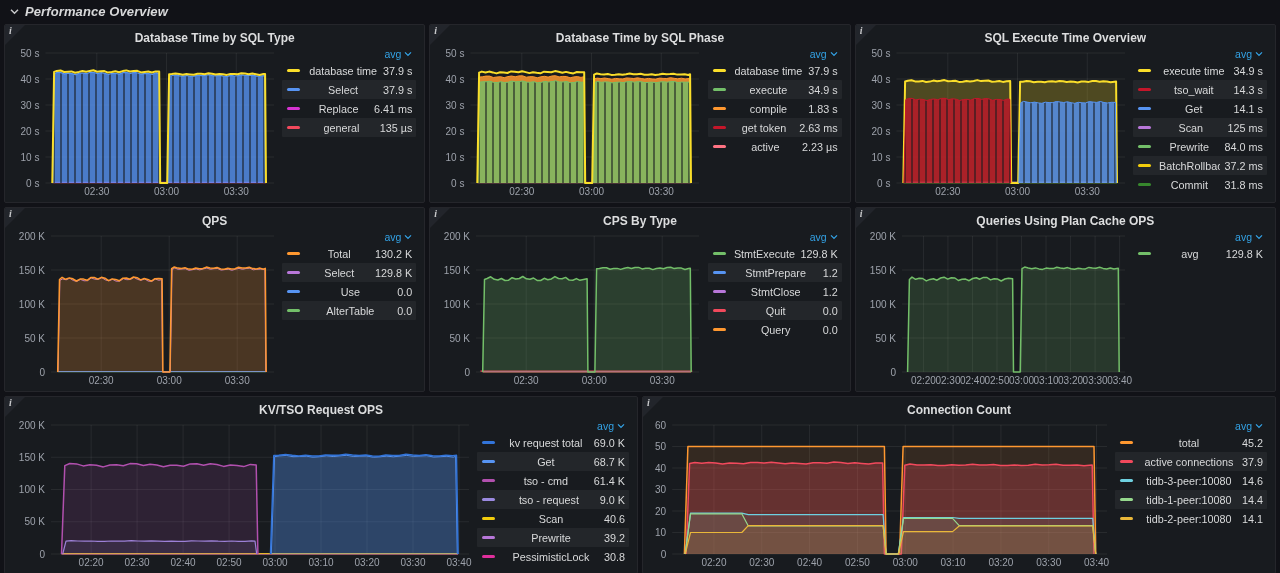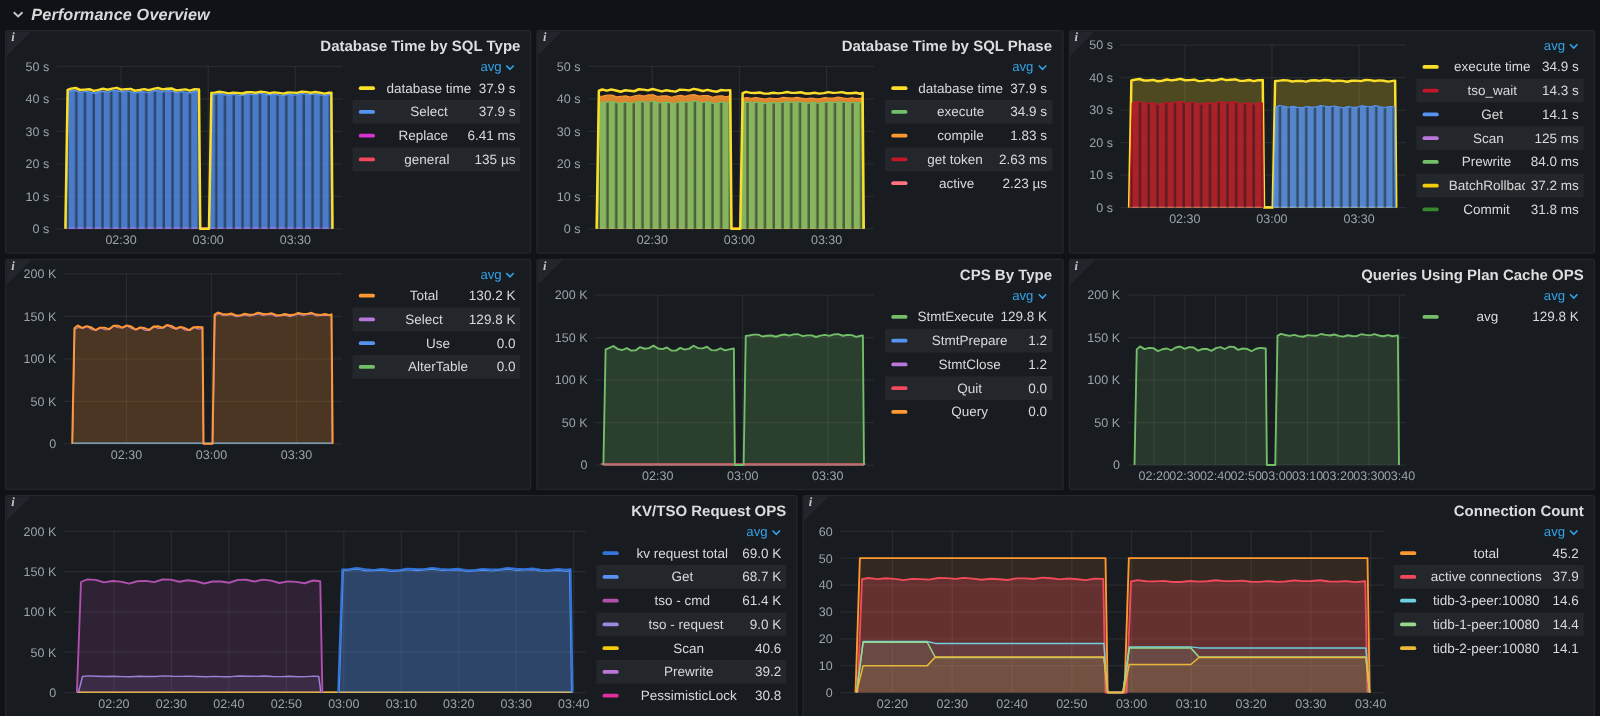--- a/index.html
+++ b/index.html
@@ -9,21 +9,21 @@
   .page-header h1{font-size:13px;font-weight:bold;color:#D8D9DA;margin:0;letter-spacing:.1px;}
   .grid{display:grid;grid-template-columns:repeat(6,1fr);grid-template-rows:179px 185px 178px;
     gap:4px;padding:2px 4px 0 4px;}
   .panel{background:#181B1F;border:1px solid #25262B;border-radius:2px;position:relative;
     display:flex;flex-direction:column;padding:3px 8px 4px 8px;grid-column:span 2;min-width:0;overflow:hidden;}
   .panel.wide{grid-column:span 3;}
   .corner{position:absolute;top:0;left:0;width:0;height:0;border-top:20px solid #22252B;
     border-right:20px solid transparent;z-index:3;cursor:pointer;}
   .corner span{position:absolute;top:-20px;left:4px;font-size:10px;line-height:12px;color:#C7C8CA;
     font-style:italic;font-weight:bold;font-family:"Liberation Serif",serif;}
-  .title-row{height:17px;text-align:right;flex:none;}
+  .title-row{height:17px;text-align:center;flex:none;}
   .title{font-size:12px;font-weight:bold;color:#DCDDDE;cursor:pointer;}
   .body{flex:1;display:flex;min-height:0;}
   .chart{flex:1;min-width:0;position:relative;}
   .chart svg{position:absolute;top:0;left:0;}
   .legend{width:134px;flex:none;padding-top:1px;font-size:11px;color:#D8D9DA;text-align:center;}
   .panel.wide .legend{width:152px;}
   .legend-head{display:flex;justify-content:flex-end;align-items:center;gap:3px;height:15px;
     padding-right:4px;color:#33A2E5;font-size:10.5px;cursor:pointer;}
   .legend-row{display:flex;align-items:center;height:19px;padding:0 4px 0 5px;border-radius:1px;cursor:pointer;}
   .legend-row.alt{background:rgba(255,255,255,0.05);}
@@ -195,20 +195,23 @@
             </div>
           </div>
       </aside>
     </div>
   </section>
 
   <section class="panel">
     <div class="corner">
         <span>i</span>
       </div>
+    <div class="title-row">
+      <span class="title">SQL Execute Time Overview</span>
+    </div>
     <div class="body">
       <div class="chart">
           <svg width="269" height="153">
             <defs>
               <pattern id="st2-1" width="7" height="4" patternUnits="userSpaceOnUse">
                 <rect x="5" y="0" width="2" height="4" fill="#181B1F" fill-opacity="0.55"></rect>
               </pattern>
               <pattern id="st2-2" width="7" height="4" patternUnits="userSpaceOnUse">
                 <rect x="5" y="0" width="2" height="4" fill="#181B1F" fill-opacity="0.55"></rect>
               </pattern>
@@ -290,20 +293,23 @@
             </div>
           </div>
       </aside>
     </div>
   </section>
 
   <section class="panel">
     <div class="corner">
         <span>i</span>
       </div>
+    <div class="title-row">
+      <span class="title">QPS</span>
+    </div>
     <div class="body">
       <div class="chart">
           <svg width="269" height="159">
             <defs></defs>
             <line x1="38" y1="144" x2="261" y2="144" stroke="rgba(255,255,255,0.07)" stroke-width="1"></line>
             <text x="32" y="147.5" text-anchor="end" class="axis">0</text>
             <line x1="38" y1="110" x2="261" y2="110" stroke="rgba(255,255,255,0.07)" stroke-width="1"></line>
             <text x="32" y="113.5" text-anchor="end" class="axis">50 K</text>
             <line x1="38" y1="76" x2="261" y2="76" stroke="rgba(255,255,255,0.07)" stroke-width="1"></line>
             <text x="32" y="79.5" text-anchor="end" class="axis">100 K</text>

